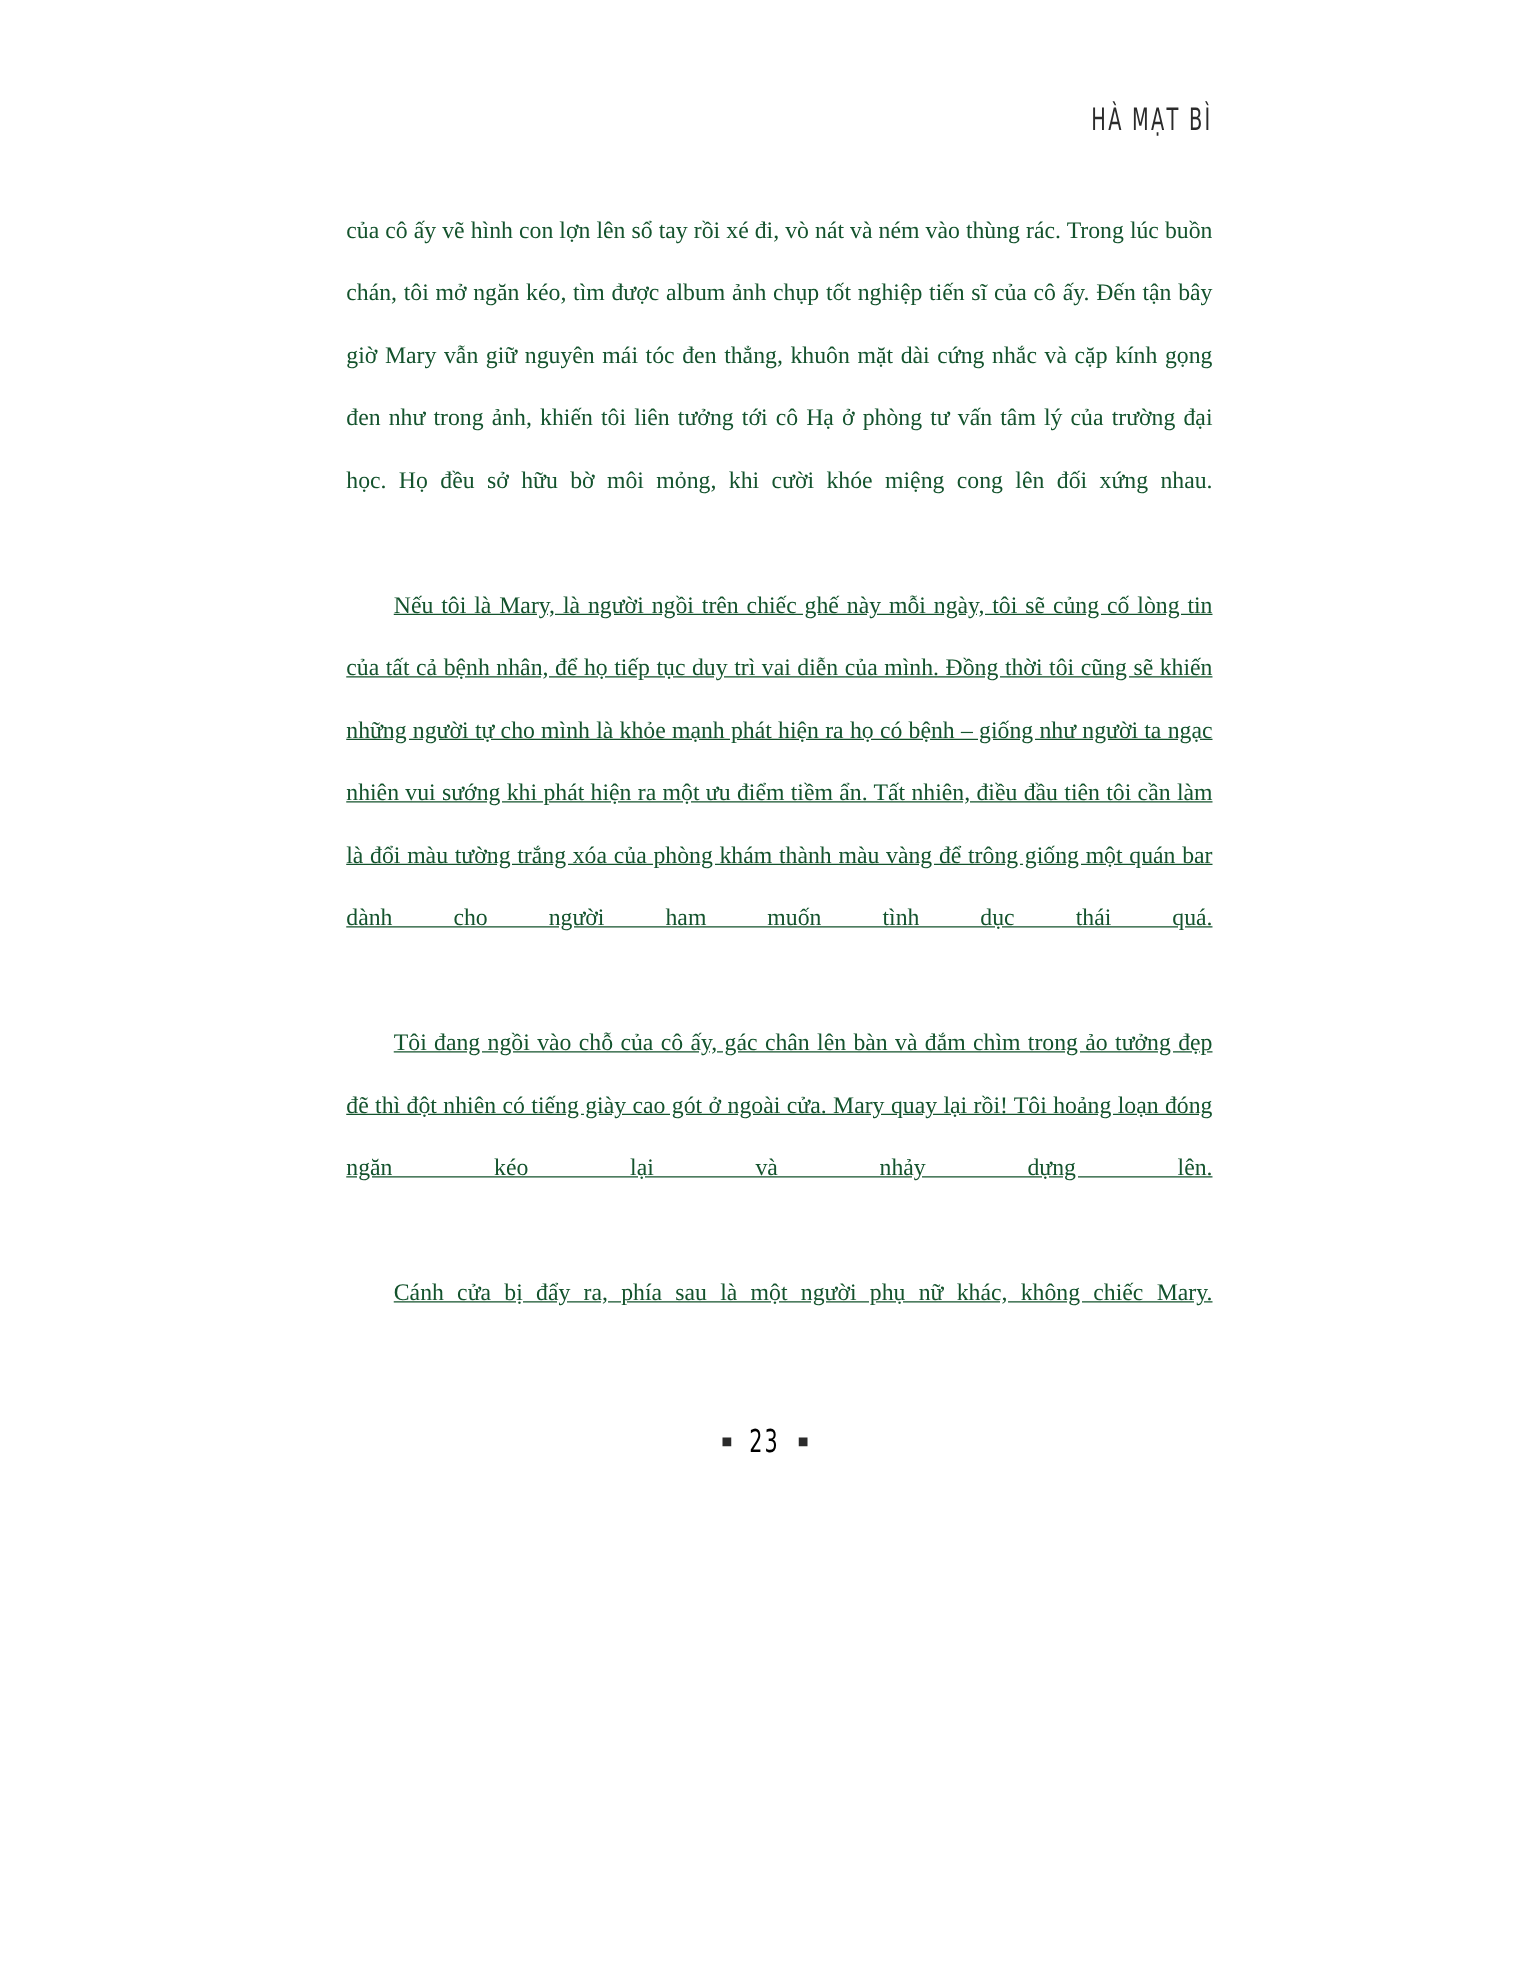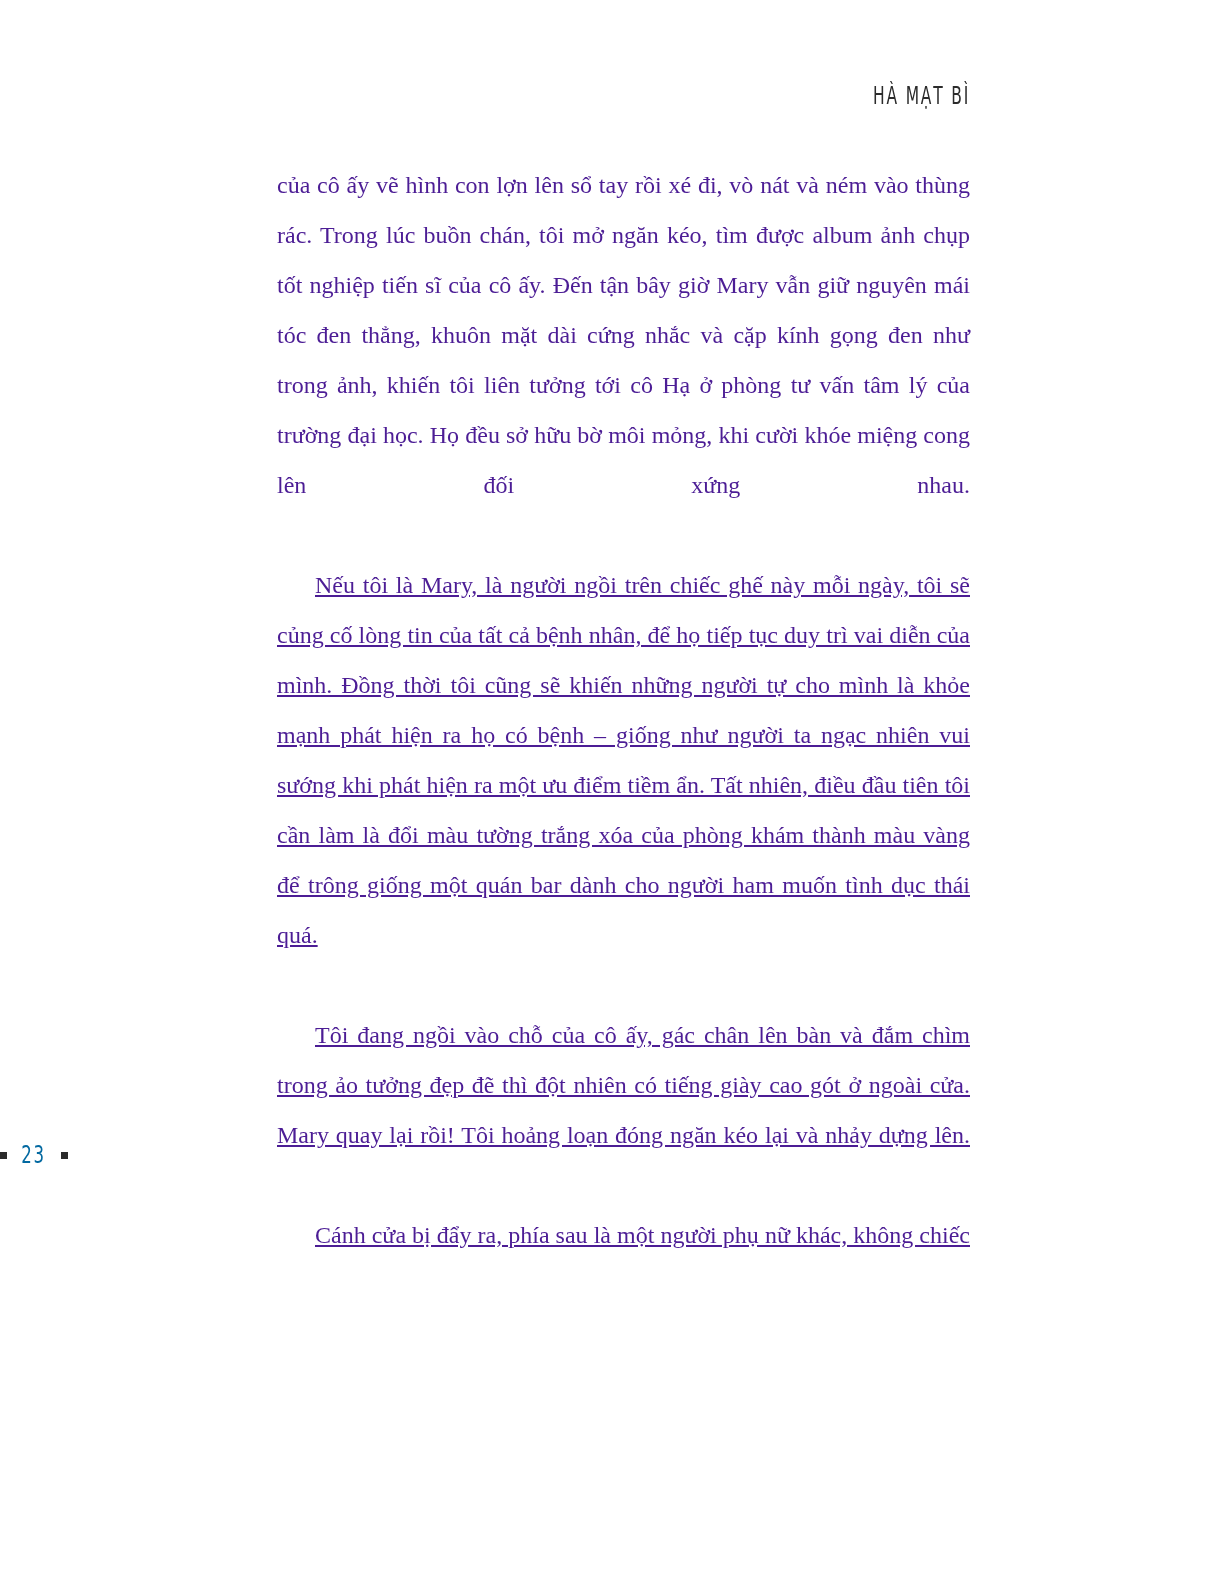--- a/index.html
+++ b/index.html
@@ -35,23 +35,23 @@
     white-space: nowrap;
   }
 
   
   .textblock {
     position: absolute;
     top: 160px;
     left: 277px;
     width: 693px;
     font-family: "Liberation Serif", "DejaVu Serif", serif;
-    font-size: 24px;
+    font-size: 19px;
     line-height: 50px;
-    color: #4c1d95;
+    color: #14532d;
     text-align: justify;
     text-justify: inter-word;
     -webkit-hyphens: none;
     hyphens: none;
   }
 
   .textblock p {
     margin: 0 0 0 0;
     text-indent: 0;
   }
@@ -67,24 +67,25 @@
     display: inline-block;
     width: 100%;
   }
 
   
   .folio {
     position: absolute;
     bottom: 86px;
     left: 0;
     width: 1224px;
+    text-align: center;
     font-family: "DejaVu Sans Condensed", "Liberation Sans Narrow", "Liberation Sans", sans-serif;
     font-size: 22px;
     letter-spacing: 2px;
-    color: #0369a1;
+    color: #000000;
     white-space: nowrap;
     line-height: 1;
   }
 
   .folio .folio-num {
     display: inline-block;
     transform: scaleX(0.84) scaleY(1.15);
     transform-origin: 50% 50%;
     margin: 0 4px;
   }

